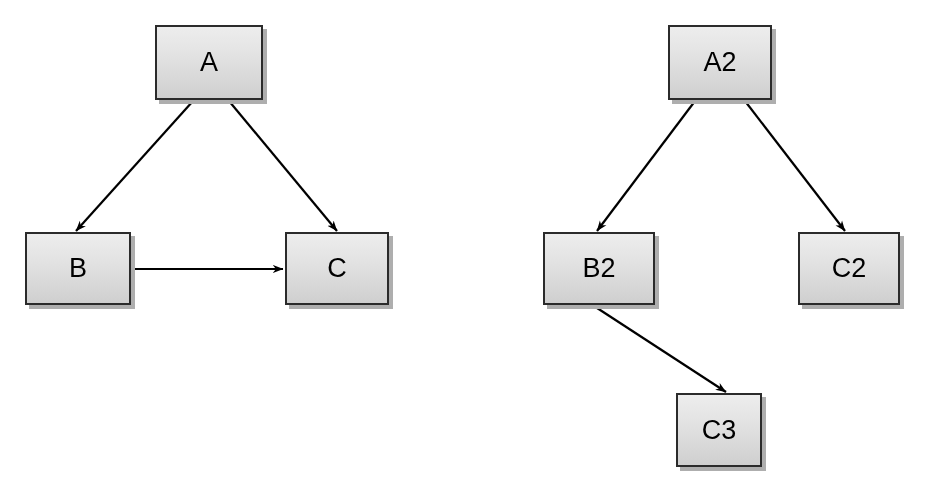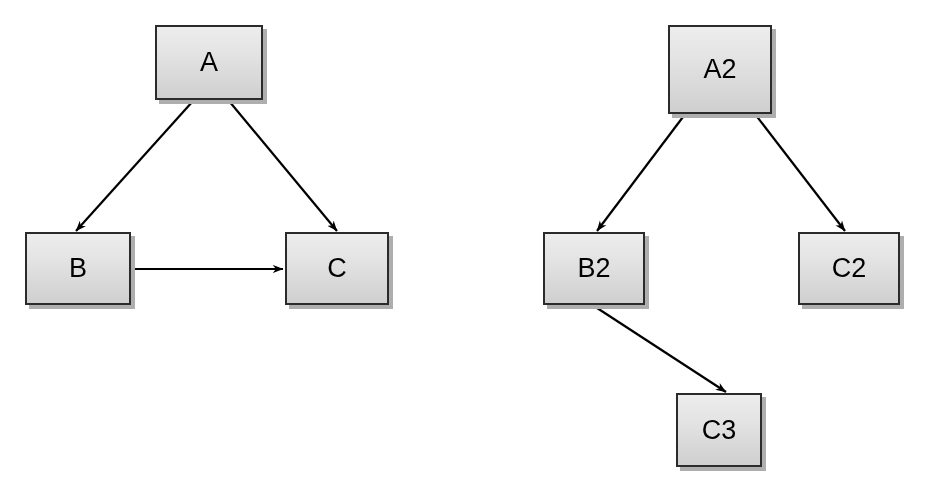--- a/index.html
+++ b/index.html
@@ -72,24 +72,24 @@
   <div id="nodes-group">
       <div class="node" style="left: 155px; top: 25px; width: 108px; height: 75px;">
         <span class="node-label">A</span>
       </div>
       <div class="node" style="left: 25px; top: 232px; width: 106px; height: 73px;">
         <span class="node-label">B</span>
       </div>
       <div class="node" style="left: 285px; top: 232px; width: 104px; height: 73px;">
         <span class="node-label">C</span>
       </div>
-      <div class="node" style="left: 668px; top: 25px; width: 104px; height: 89px;">
+      <div class="node" style="left: 668px; top: 25px; width: 104px; height: 75px;">
         <span class="node-label">A2</span>
       </div>
-      <div class="node" style="left: 543px; top: 232px; width: 102px; height: 73px;">
+      <div class="node" style="left: 543px; top: 232px; width: 112px; height: 73px;">
         <span class="node-label">B2</span>
       </div>
       <div class="node" style="left: 798px; top: 232px; width: 102px; height: 73px; text-align: center;">
         <span class="node-label">C2</span>
       </div>
       <div class="node" style="left: 676px; top: 393px; width: 86px; height: 74px;">
         <span class="node-label">C3</span>
       </div>
     </div>
 

